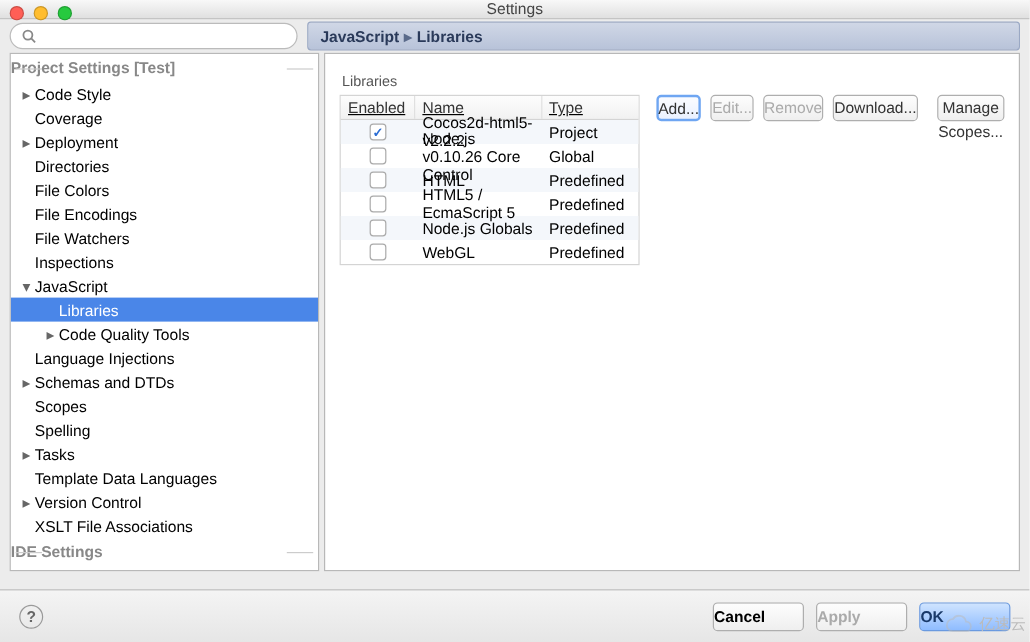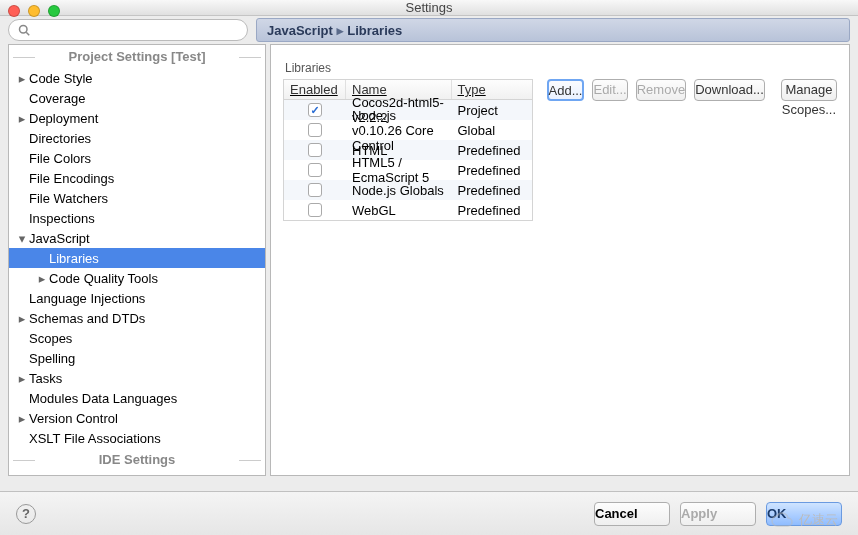--- a/index.html
+++ b/index.html
@@ -14,21 +14,21 @@
 .toolbar { height: 28px; display: flex; align-items: center; padding: 2px 8px; gap: 8px; }
 .search { flex: 0 0 240px; height: 22px; border-radius: 11px; border: 1px solid #bbb; background: #fff; display: flex; align-items: center; padding: 0 8px; }
 .search svg { flex: 0 0 14px; }
 .search input { border: none; outline: none; flex: 1; font-size: 12px; margin-left: 4px; background: transparent; }
 
 .crumbbar { flex: 1; height: 24px; background: linear-gradient(#d0d7e6, #b8c3d9); border: 1px solid #9aa8c4; border-radius: 3px; display: flex; align-items: center; padding: 0 10px; color: #2a3a5a; font-weight: bold; }
 .crumbbar .sep { margin: 0 4px; color: #5a6a8a; }
 
 .main { display: flex; height: 432px; }
 .sidebar { width: 258px; background: #fff; border: 1px solid #b8b8b8; margin: 0 4px 0 8px; overflow-y: auto; }
-.group-head { text-align: center; color: #888; font-weight: bold; margin: 4px 0; position: relative; }
+.group-head { color: #888; font-weight: bold; margin: 4px 0; position: relative; }
 .group-head::before, .group-head::after { content: ""; position: absolute; top: 50%; width: 22px; border-top: 1px solid #ccc; }
 .group-head::before { left: 4px; } .group-head::after { right: 4px; }
 .tree-row { display: flex; align-items: center; height: 20px; padding-left: 6px; cursor: default; }
 .tree-row.selected { background: #4a86e8; color: #fff; }
 .arrow { width: 14px; display: inline-flex; justify-content: center; color: #666; }
 .tree-row.selected .arrow { color: #fff; }
 .ind0 { padding-left: 6px; } .ind1 { padding-left: 26px; }
 
 .content { flex: 1; background: #fff; border: 1px solid #b8b8b8; margin-right: 8px; padding: 10px 12px; position: relative; }
 .section-label { color: #555; margin: 6px 0 4px 2px; font-size: 12px; }
@@ -50,21 +50,21 @@
 .btn.disabled { color: #aaa; }
 .btn-spacer { height: 10px; }
 
 .footer { position: absolute; left: 0; right: 0; bottom: 0; height: 44px; border-top: 1px solid #c0c0c0; background: linear-gradient(#f4f4f4,#e6e6e6); display: flex; align-items: center; padding: 0 16px; gap: 10px; }
 .help { width: 20px; height: 20px; border-radius: 50%; border: 1px solid #999; display: flex; align-items: center; justify-content: center; color: #666; font-weight: bold; }
 .footer .spacer { flex: 1; }
 .fbtn { min-width: 76px; height: 24px; border-radius: 4px; border: 1px solid #aeaeae; background: linear-gradient(#fdfdfd, #efefef); line-height: 22px; font-weight: bold; }
 .fbtn.default { background: linear-gradient(#cfe4ff,#8fbcff); border-color: #6a9ae0; color: #1a3a6a; }
 .fbtn.disabled { color: #aaa; }
 
-.watermark { position: absolute; right: 20px; bottom: 6px; color: #bbb; font-size: 12px; display: flex; align-items: center; gap: 4px; }
+.watermark { position: absolute; right: 3px; bottom: 6px; color: #bbb; font-size: 12px; display: flex; align-items: center; gap: 4px; }
 .watermark svg { opacity: 0.5; }
 </style>
 </head>
 <body>
 
 <div class="titlebar">
   <div class="traffic">
     <span class="dot r"></span>
     <span class="dot y"></span>
     <span class="dot g"></span>
@@ -150,21 +150,21 @@
         <div class="tree-row ind0">
           <span class="arrow"></span>
           <span>Spelling</span>
         </div>
         <div class="tree-row ind0">
           <span class="arrow">▸</span>
           <span>Tasks</span>
         </div>
         <div class="tree-row ind0">
           <span class="arrow"></span>
-          <span>Modules Data Languages</span>
+          <span>Template Data Languages</span>
         </div>
         <div class="tree-row ind0">
           <span class="arrow">▸</span>
           <span>Version Control</span>
         </div>
         <div class="tree-row ind0">
           <span class="arrow"></span>
           <span>XSLT File Associations</span>
         </div>
       </div>

